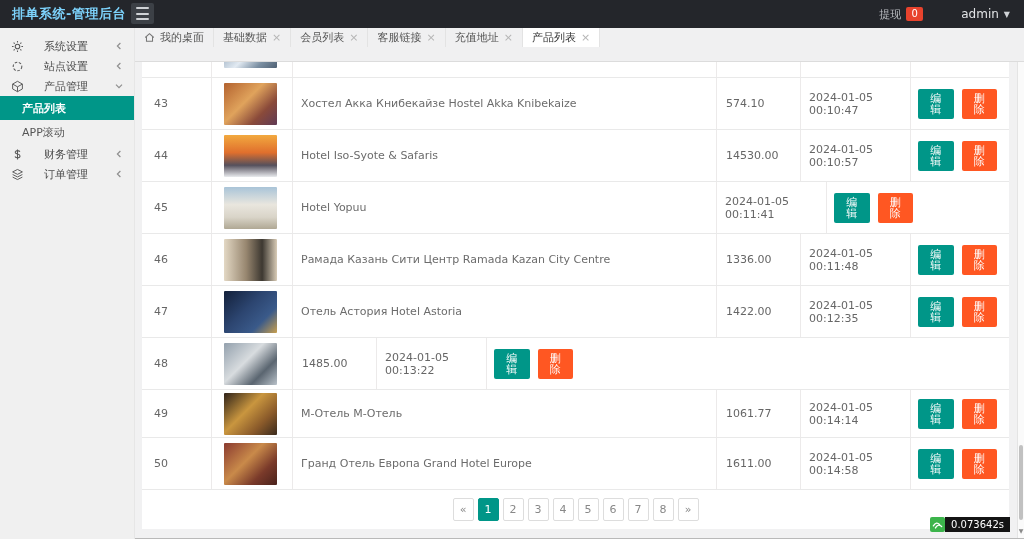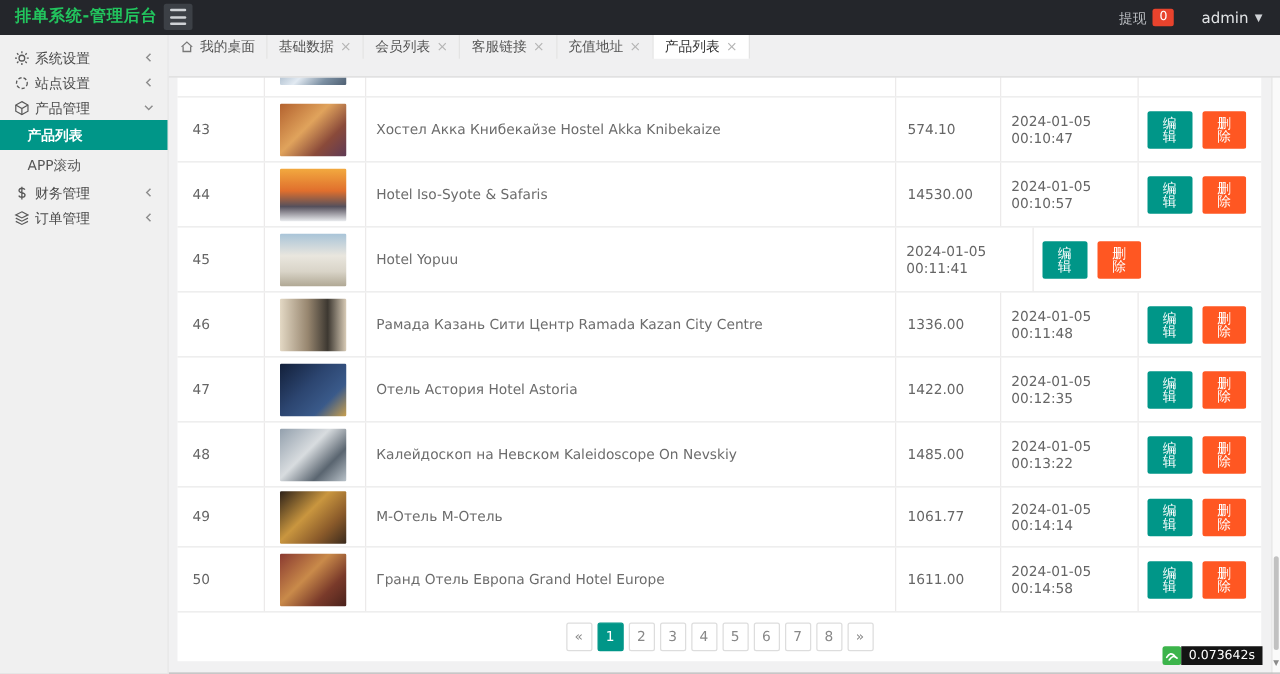--- a/index.html
+++ b/index.html
@@ -3,31 +3,31 @@
 <meta charset="utf-8">
 <style>
   html,body{margin:0;padding:0;}
   body{
     width:1024px;height:539px;position:relative;overflow:hidden;
     font-family:"DejaVu Sans","Liberation Sans",sans-serif;
     background:#f1f1f2;
   }
   
   .topbar{position:absolute;left:0;top:0;width:1024px;height:28px;background:#24262b;z-index:30;}
-  .topbar .title{position:absolute;left:12px;top:0;line-height:28px;color:#22c55e;font-size:13px;font-weight:bold;letter-spacing:.5px;}
+  .topbar .title{position:absolute;left:12px;top:0;line-height:28px;color:#7dd3fc;font-size:13px;font-weight:bold;letter-spacing:.5px;}
   .hamburger{position:absolute;left:131px;top:3px;width:23px;height:21px;background:#3c4046;border:none;border-radius:2px;cursor:pointer;padding:4px 5px;display:flex;flex-direction:column;justify-content:space-between;box-sizing:border-box;}
   .hamburger .hbar{display:block;height:2px;background:#cfd2d6;border-radius:1px;}
-  .topbar-right{position:absolute;right:14px;top:0;height:28px;display:flex;align-items:center;gap:22px;}
+  .topbar-right{position:absolute;right:14px;top:0;height:28px;display:flex;align-items:center;gap:38px;}
   .withdraw{display:flex;align-items:center;gap:5px;color:#b9bcc0;font-size:11px;cursor:pointer;}
   .badge{display:inline-block;min-width:9px;padding:1px 4px;background:#e8432d;color:#fff;font-size:10px;line-height:12px;text-align:center;border-radius:2px;}
   .usermenu{display:flex;align-items:center;gap:5px;color:#e2e4e6;font-size:12px;cursor:pointer;}
   .caret{font-size:8px;color:#cfd2d6;}
   
   .sidebar{position:absolute;left:0;top:28px;width:135px;height:511px;background:#f0f0f0;border-right:1px solid #e6e6e6;box-sizing:border-box;padding-top:8px;z-index:20;}
-  .nav-item{height:20px;display:flex;align-items:center;padding:0 11px;color:#4a4a4a;font-size:11px;cursor:pointer;}
+  .nav-item{height:20px;display:flex;align-items:center;padding:0 11px;color:#4a4a4a;font-size:11px;cursor:pointer;gap:16px;}
   .nav-item .ic{width:13px;height:13px;margin-right:4px;display:inline-flex;align-items:center;justify-content:center;}
   .nav-item .lbl{flex:1;}
   .nav-sub{height:24px;display:flex;align-items:center;padding:0 11px 0 22px;color:#555;font-size:11px;cursor:pointer;}
   .nav-sub.active{background:#009688;color:#fff;font-weight:bold;}
   .chev{display:inline-flex;width:9px;justify-content:center;}
   
   .tabbar{position:absolute;left:135px;top:28px;width:889px;height:34px;background:#f0f0f1;border-bottom:1px solid #dcdcdc;box-sizing:border-box;display:flex;z-index:20;}
   .tab{height:19px;display:flex;align-items:center;gap:5px;padding:0 9px;font-size:11px;color:#555;border-right:1px solid #e3e3e3;cursor:pointer;white-space:nowrap;}
   .tab.active{background:#fff;color:#333;}
   .tab .x{color:#b5b5b5;font-size:11px;line-height:1;cursor:pointer;}
@@ -273,21 +273,20 @@
           <div class="cell c-act">
             <button class="btn edit">编辑</button>
             <button class="btn del">删除</button>
           </div>
         </div>
         <div class="trow">
           <div class="cell c-id">48</div>
           <div class="cell c-img">
             <div class="thumb" title="grey-blue room with window" style="background: linear-gradient(135deg, rgb(147, 160, 173) 0%, rgb(216, 220, 223) 42%, rgb(90, 101, 112) 72%, rgb(185, 194, 201) 100%);"></div>
           </div>
-          <div class="cell c-name">Калейдоскоп на Невском Kaleidoscope On Nevskiy</div>
           <div class="cell c-price">1485.00</div>
           <div class="cell c-date">2024-01-05 00:13:22</div>
           <div class="cell c-act">
             <button class="btn edit">编辑</button>
             <button class="btn del">删除</button>
           </div>
         </div>
         <div class="trow h48">
           <div class="cell c-id">49</div>
           <div class="cell c-img">

